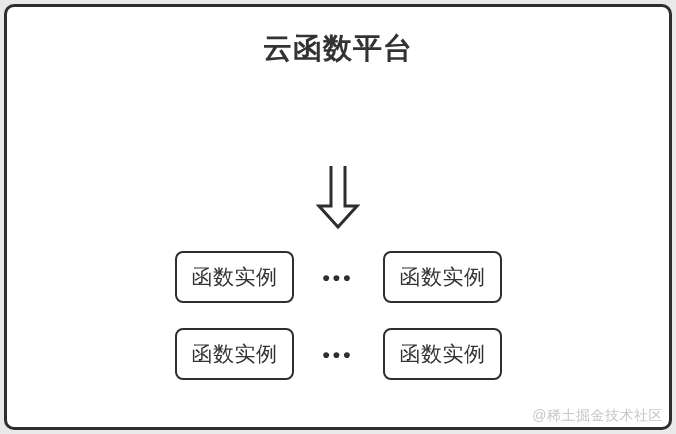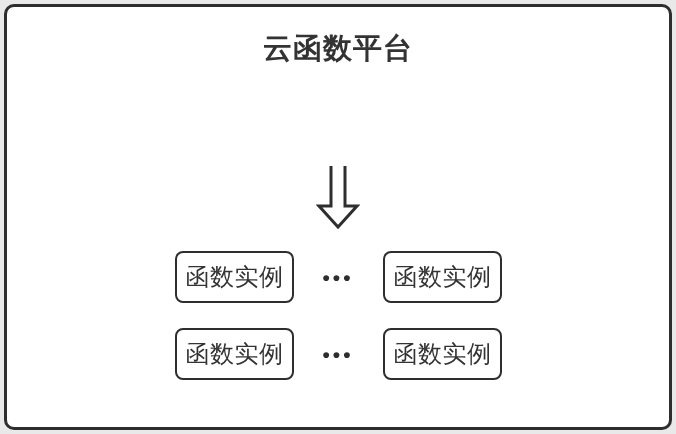--- a/index.html
+++ b/index.html
@@ -60,21 +60,21 @@
   .inst-box {
     position: absolute;
     width: 119px; height: 52px;
     box-sizing: border-box;
     border: 2.5px solid var(--line, #2e2e2e);
     border-radius: 8px;
     background: var(--frame-bg, #ffffff);
     display: flex;
     align-items: center;
     justify-content: center;
-    font-size: 24px;
+    font-size: 21px;
     letter-spacing: 0.5px;
     color: var(--text, #333333);
   }
   .r1 { top: 251px; }
   .r2 { top: 328px; }
   .colL { left: 175px; }
   .colR { left: 383px; }
   .dots {
     position: absolute;
     left: 310px;
@@ -119,14 +119,15 @@
   </div>
 
   <div class="inst-box r2 colL">
     <span>函数实例</span>
   </div>
   <div class="dots r2">•••</div>
   <div class="inst-box r2 colR">
     <span>函数实例</span>
   </div>
 
+  <div class="watermark">@稀土掘金技术社区</div>
 
 </div>
 
 </body></html>

